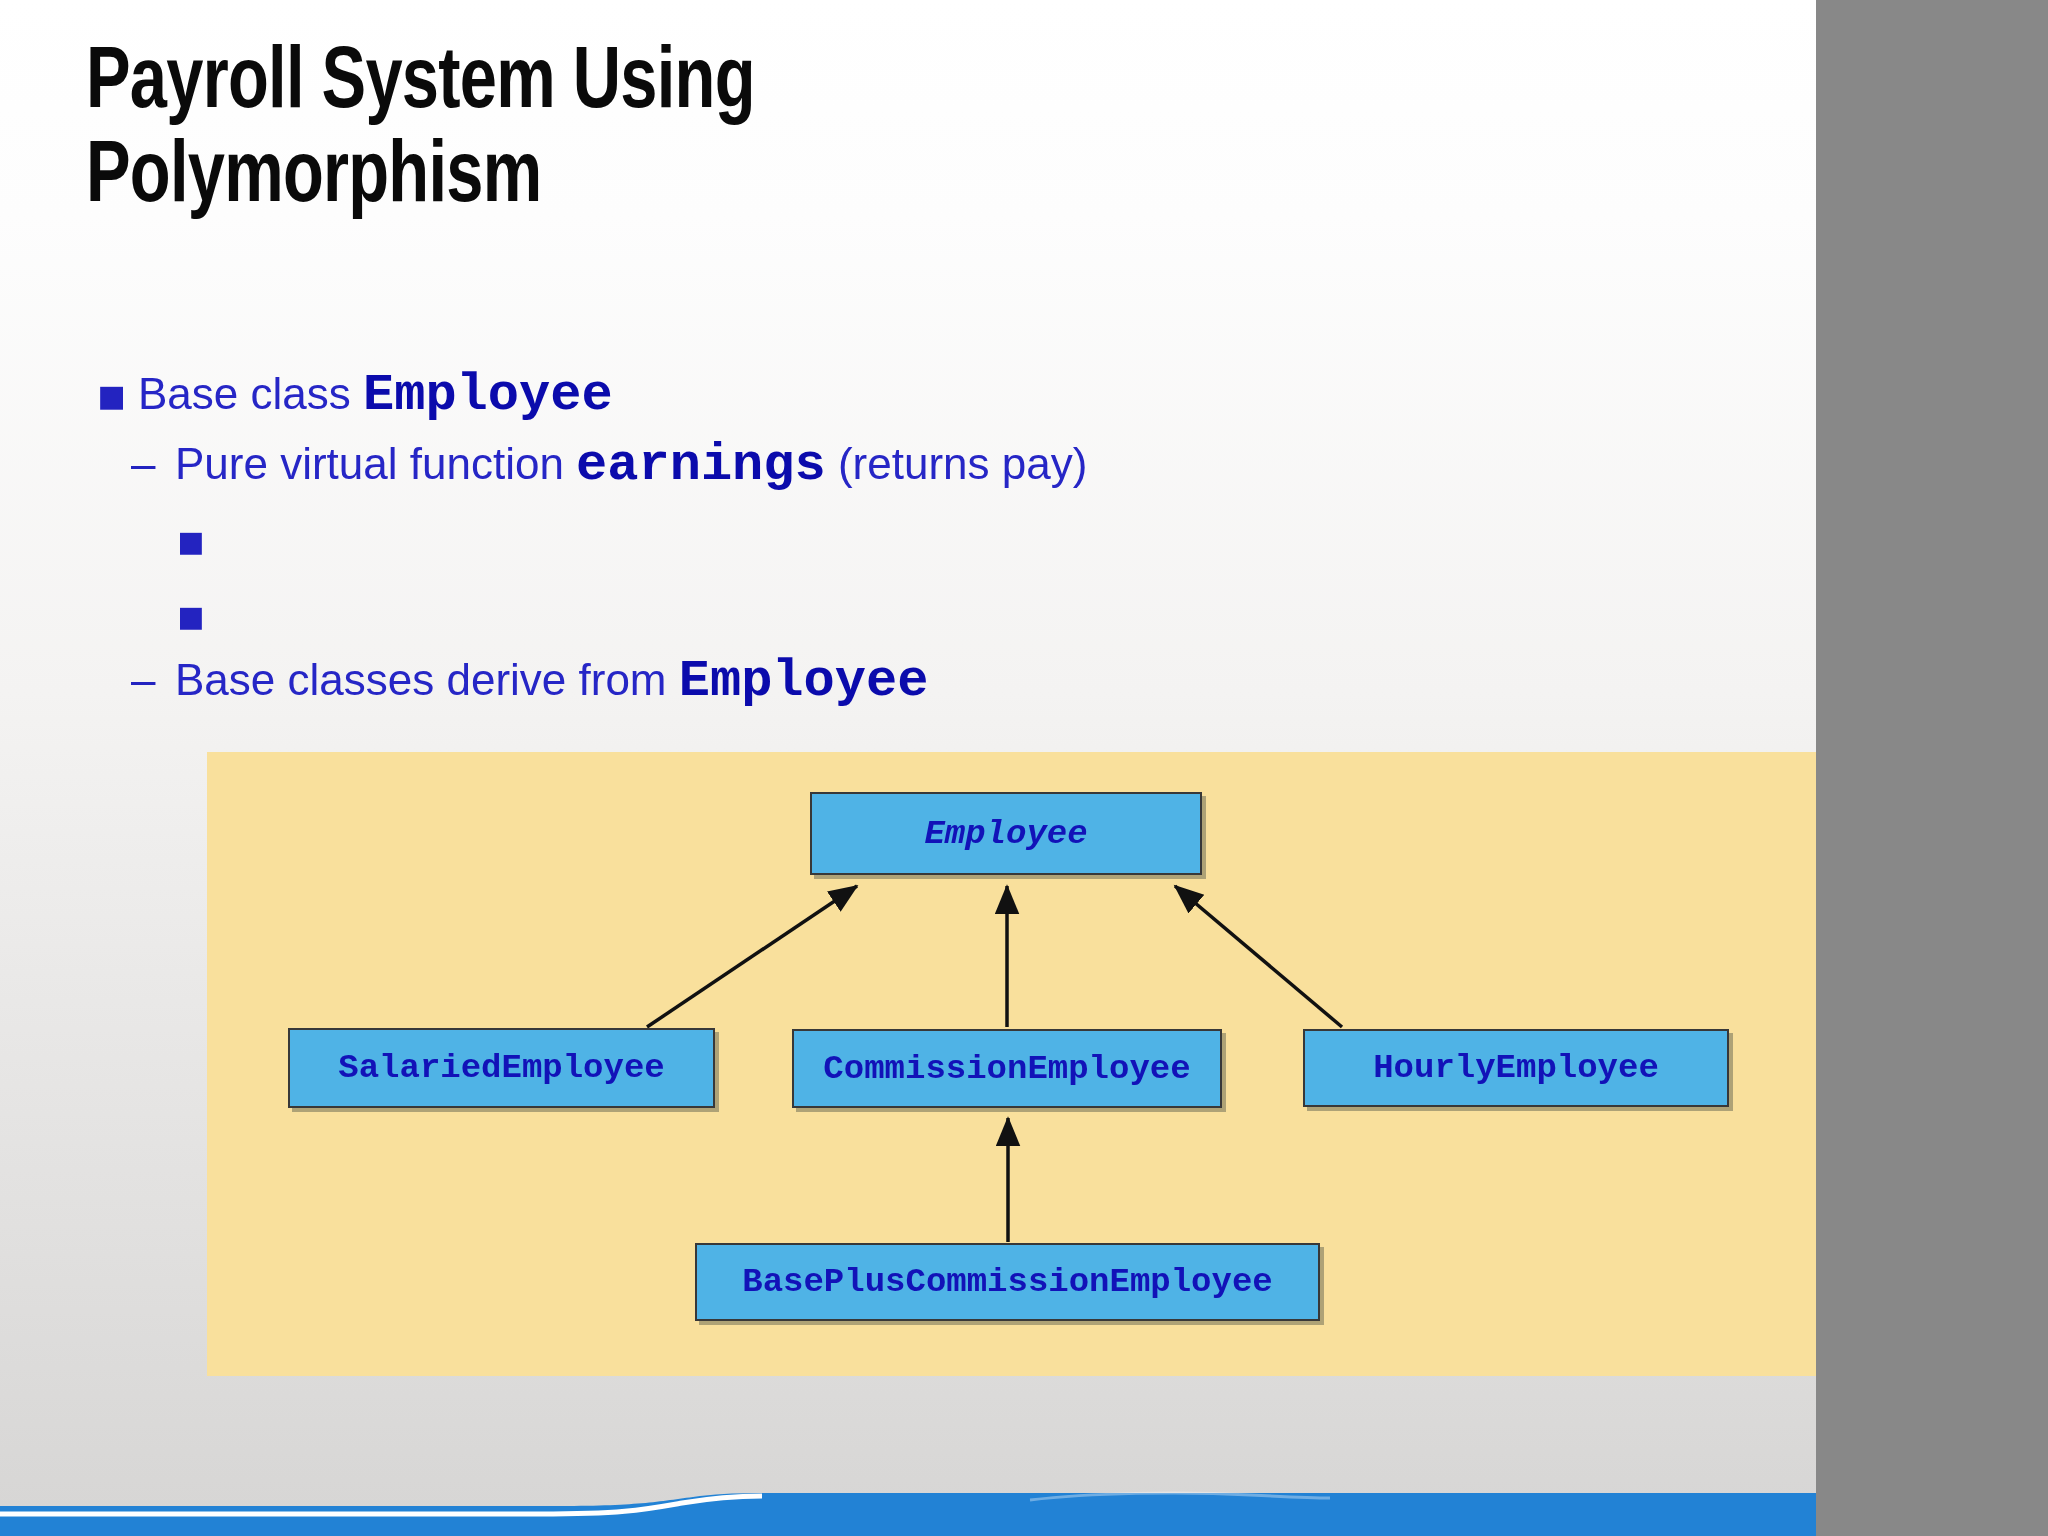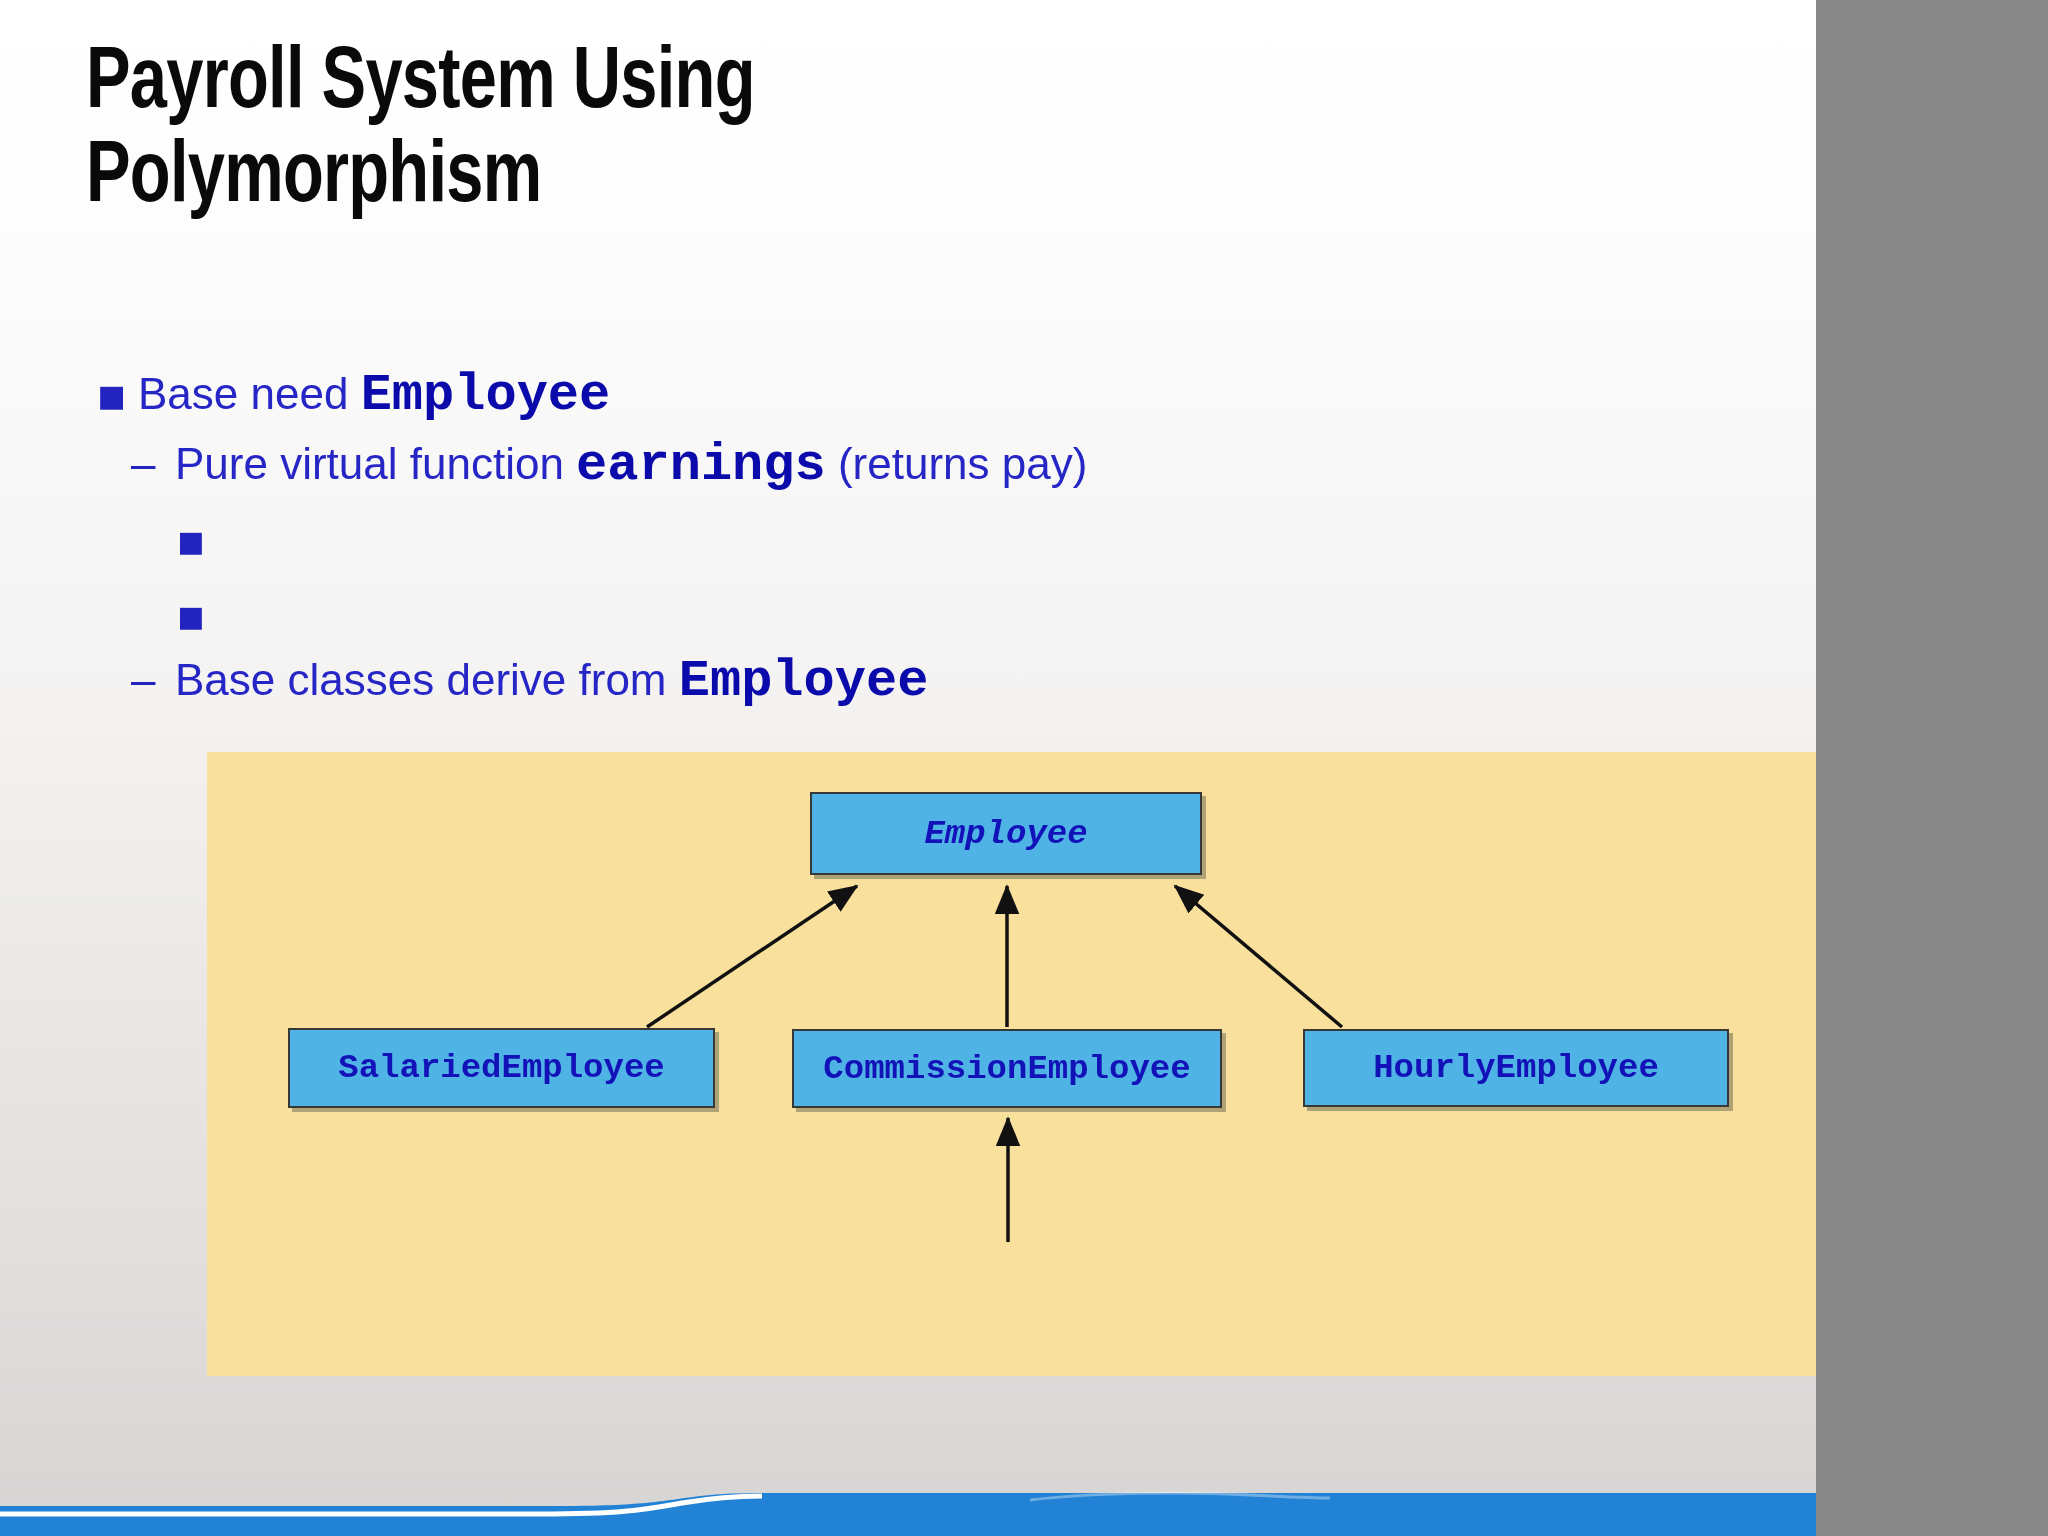--- a/index.html
+++ b/index.html
@@ -45,21 +45,21 @@
 <body>
 
 <div class="slide">
 
   <div class="title">
     <div>Payroll System Using</div>
     <div>Polymorphism</div>
   </div>
 
   <div class="row l1" style="top:359px">
-    <span class="marker">▪</span><span class="seg">Base need </span><span class="code">Employee</span><span class="seg"></span>
+    <span class="marker">▪</span><span class="seg">Base class </span><span class="code">Employee</span><span class="seg"></span>
   </div>
   <div class="row l2" style="top:429px">
     <span class="marker">–</span><span class="seg">Pure virtual function </span><span class="code">earnings</span><span class="seg"> (returns pay)</span>
   </div>
   <div class="row l3" style="top:505px">
     <span class="marker">▪</span>
   </div>
   <div class="row l3" style="top:580px">
     <span class="marker">▪</span>
   </div>
@@ -86,20 +86,23 @@
     </div>
   <div class="node" id="n-salaried">
       <span>SalariedEmployee</span>
     </div>
   <div class="node" id="n-commission">
       <span>CommissionEmployee</span>
     </div>
   <div class="node" id="n-hourly">
       <span>HourlyEmployee</span>
     </div>
+  <div class="node" id="n-baseplus">
+      <span>BasePlusCommissionEmployee</span>
+    </div>
 
   <svg class="footer" width="2048" height="46" viewBox="0 0 2048 46">
     <path d="M0,16 L560,16 C640,16 662,11 700,6 C730,2.5 760,3 790,3 L2048,3 L2048,46 L0,46 Z" fill="#2282d5"></path>
     <path d="M0,24 L540,24 C622,24 642,20 682,13 C712,8 736,6 762,6" fill="none" stroke="#ffffff" stroke-width="5"></path>
     <path d="M1030,10 C1090,3 1180,1 1250,5 C1290,7 1310,8 1330,8" fill="none" stroke="rgba(255,255,255,0.35)" stroke-width="3"></path>
   </svg>
 
   <svg class="logo" width="204" height="162" viewBox="0 0 204 162">
     <defs>
       <linearGradient id="gr" x1="0" y1="0" x2="1" y2="1">

